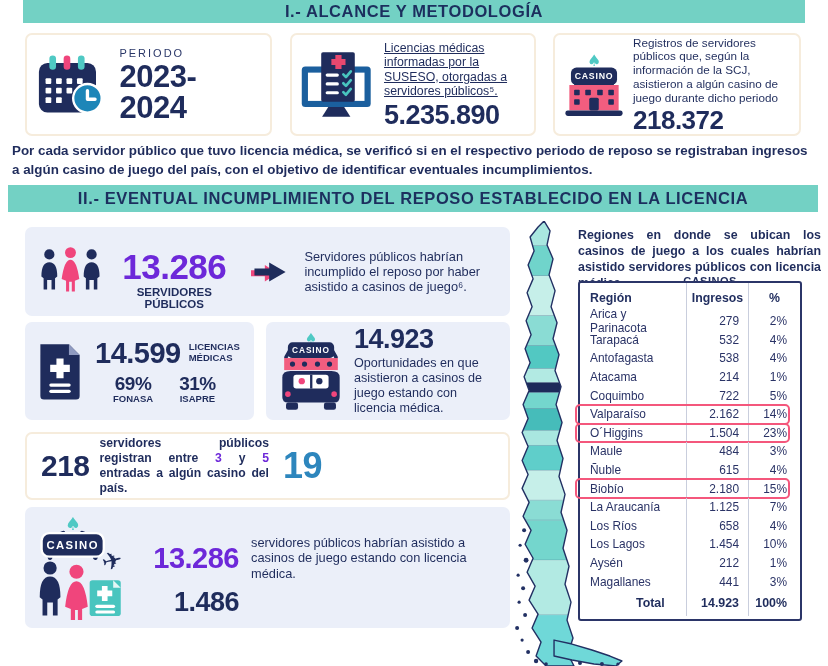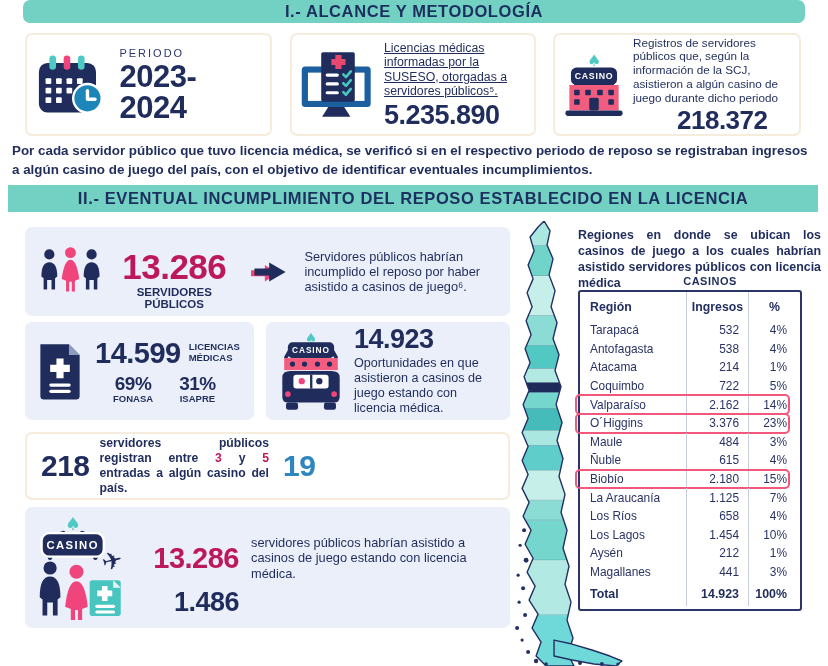--- a/index.html
+++ b/index.html
@@ -4,44 +4,44 @@
 <style>
   html,body{margin:0;padding:0;background:#fff;}
   #page{position:relative;width:828px;height:666px;background:#ffffff;overflow:hidden;
         font-family:"Liberation Sans",sans-serif;color:#1f2c5c;}
   .abs{position:absolute;}
   .bar{background:#73d1c4;display:flex;align-items:center;justify-content:center;
        color:#1c2f5e;font-weight:bold;letter-spacing:.6px;}
   .card{box-sizing:border-box;border-radius:7px;display:flex;align-items:center;}
   .card.white{background:#fff;border:2px solid #f6ecdc;}
   .card.blue{background:#ebeff9;}
-  .navy{color:#1f2c5c;} .pink{color:#be185d;margin-top:16px;} .blue-t{color:#2d86bd;}
+  .navy{color:#1f2c5c;} .pink{color:#6d28d9;margin-top:16px;} .blue-t{color:#2d86bd;}
   .num{font-weight:bold;letter-spacing:-.5px;line-height:1;}
   .smalltext{font-weight:500;line-height:1.18;}
   
   #casino-table{box-sizing:border-box;background:#fff;border:2px solid #2b3568;border-radius:3px;z-index:2;}
   .thead{display:flex;align-items:center;height:29px;font-weight:bold;font-size:12.3px;color:#222f60;}
   .trow{display:flex;align-items:center;height:18.6px;font-size:11.9px;color:#2a3366;position:relative;}
-  .trow-total{display:flex;align-items:center;height:25px;font-size:12.4px;font-weight:bold;color:#1f2c5c;}
+  .trow-total{display:flex;align-items:center;height:25px;font-size:12.4px;font-weight:bold;color:#1f2c5c;padding-left:46px;}
   .tc{box-sizing:border-box;height:100%;display:flex;align-items:center;}
   .c1{flex:1;padding-left:10px;}
   .c2{width:62px;justify-content:flex-end;padding-right:9px;border-left:1px solid #c9cedd;}
   .c3{width:52px;justify-content:flex-end;padding-right:13px;border-left:1px solid #c9cedd;}
   .thead .c2{justify-content:center;padding-right:0;}
   .thead .c3{justify-content:center;padding-right:0;}
   .trow.hl::after{content:'';position:absolute;left:-5px;right:10px;top:-1px;bottom:-1px;
       border:2px solid #f4577c;border-radius:5px;pointer-events:none;}
   .justify{text-align:justify;}
 </style>
 </head>
 <body>
 
 <div id="page">
 
-  <div class="abs bar" style="left:23px;top:0;width:782px;height:23px;font-size:16.5px;border-radius:7px;">
+  <div class="abs bar" style="left:23px;top:0;width:782px;height:23px;font-size:16.5px;">
     <span>I.- ALCANCE Y METODOLOGÍA</span>
   </div>
 
   <div class="abs card white" style="left:25px;top:33px;width:247px;height:103px;padding:0 10px;gap:12px;">
     <svg width="72" height="64" viewBox="0 0 74 66">
       <rect x="2" y="10" width="60" height="52" rx="9" fill="#1f2c5c"></rect>
       <rect x="13" y="2" width="7" height="15" rx="3.5" fill="#4fc9c4"></rect>
       <rect x="28" y="2" width="7" height="15" rx="3.5" fill="#f0457c"></rect>
       <rect x="43" y="2" width="7" height="15" rx="3.5" fill="#4fc9c4"></rect>
       <g fill="#ffffff">
@@ -101,21 +101,21 @@
         <rect x="43" y="46" width="7" height="7" rx="1"></rect>
           <rect x="57" y="46" width="7" height="7" rx="1"></rect>
         <rect x="14" y="58" width="7" height="7" rx="1"></rect>
           <rect x="57" y="58" width="7" height="7" rx="1"></rect>
         <rect x="33" y="56" width="12" height="16" rx="2"></rect>
       </g>
       <rect x="3" y="72" width="72" height="7" rx="3" fill="#1f2c5c"></rect>
     </svg>
     <div>
       <div class="smalltext navy" style="font-size:11.7px;width:158px;">Registros de servidores públicos que, según la información de la SCJ, asistieron a algún casino de juego durante dicho periodo</div>
-      <div class="num navy" style="font-size:26px;margin-top:3px;margin-left:44px;">218.372</div>
+      <div class="num navy" style="font-size:26px;margin-top:3px;">218.372</div>
     </div>
   </div>
 
   <div class="abs navy" style="left:12px;top:141px;width:806px;font-size:13.4px;line-height:1.42;font-weight:600;">Por cada servidor público que tuvo licencia médica, se verificó si en el respectivo periodo de reposo se registraban ingresos a algún casino de juego del país, con el objetivo de identificar eventuales incumplimientos.</div>
 
   <div class="abs bar" style="left:8px;top:185px;width:810px;height:27px;font-size:16.5px;">
     <span>II.- EVENTUAL INCUMPLIMIENTO DEL REPOSO ESTABLECIDO EN LA LICENCIA</span>
   </div>
 
   <div class="abs card blue" style="left:25px;top:227px;width:485px;height:89px;padding:0 12px;gap:8px;">
@@ -199,21 +199,21 @@
       <div class="smalltext navy" style="font-size:12.6px;width:148px;margin-top:3px;">Oportunidades en que asistieron a casinos de juego estando con licencia médica.</div>
     </div>
   </div>
 
   <div class="abs card white" style="left:25px;top:432px;width:485px;height:68px;padding:0 14px;gap:14px;">
     <div style="display:flex;align-items:center;gap:10px;width:228px;">
       <div class="num navy" style="font-size:30px;">218</div>
       <div class="navy justify" style="font-size:12.2px;font-weight:bold;line-height:1.22;width:172px;"><span>servidores públicos registran entre </span><span class="pink">3</span><span> y </span><span class="pink">5</span><span> entradas a algún casino del país.</span></div>
     </div>
     <div style="display:flex;align-items:center;gap:10px;flex:1;">
-      <div class="num blue-t" style="font-size:30px;">19</div>
+      <div class="num blue-t" style="font-size:36px;">19</div>
     </div>
   </div>
 
   <div class="abs card blue" style="left:25px;top:507px;width:485px;height:121px;padding:0 10px;gap:4px;">
     <svg width="98" height="104" viewBox="0 0 104 110">
       <text x="40" y="15" font-size="19" fill="#4fc9c4" text-anchor="middle" font-family="DejaVu Sans">♠</text>
       <path d="M16,44 C14,28 24,20 30,18 M64,44 C66,28 56,20 50,18" stroke="#1f2c5c" stroke-width="5" fill="none" stroke-linecap="round"></path>
       <rect x="7" y="18" width="66" height="25" rx="8" fill="#1f2c5c" stroke="#ffffff" stroke-width="2.5"></rect>
       <text x="40" y="35" font-size="12" font-weight="bold" fill="#ffffff" text-anchor="middle" letter-spacing="1.5" font-family="Liberation Sans">CASINO</text>
       <text x="84" y="56" font-size="26" fill="#1f2c5c" text-anchor="middle" font-family="DejaVu Sans" transform="rotate(-14 84 56)">✈</text>
@@ -299,28 +299,33 @@
       <circle cx="70" cy="443" r="2"></circle>
         <circle cx="92" cy="444" r="2"></circle>
         <circle cx="108" cy="444" r="1.6"></circle>
     </g>
   </svg>
 
   <div class="abs navy justify" style="left:578px;top:227px;width:243px;font-size:12.4px;font-weight:bold;line-height:1.3;">Regiones en donde se ubican los casinos de juego a los cuales habrían asistido servidores públicos con licencia médica</div>
 
   <div class="abs navy" style="left:596px;top:275px;width:228px;text-align:center;font-size:11px;font-weight:bold;letter-spacing:.5px;">CASINOS</div>
 
-  <div id="casino-table" class="abs" style="left:578px;top:290px;width:224px;padding-bottom:3px;">
+  <div id="casino-table" class="abs" style="left:578px;top:281px;width:224px;padding-bottom:3px;">
     <div class="thead">
       <div class="tc c1">Región</div>
       <div class="tc c2">Ingresos</div>
       <div class="tc c3">%</div>
     </div>
     <div>
         <div class="trow">
+          <div class="tc c1">Arica y Parinacota</div>
+          <div class="tc c2">279</div>
+          <div class="tc c3">2%</div>
+        </div>
+        <div class="trow">
           <div class="tc c1">Tarapacá</div>
           <div class="tc c2">532</div>
           <div class="tc c3">4%</div>
         </div>
         <div class="trow">
           <div class="tc c1">Antofagasta</div>
           <div class="tc c2">538</div>
           <div class="tc c3">4%</div>
         </div>
         <div class="trow">
@@ -333,21 +338,21 @@
           <div class="tc c2">722</div>
           <div class="tc c3">5%</div>
         </div>
         <div class="trow hl">
           <div class="tc c1">Valparaíso</div>
           <div class="tc c2">2.162</div>
           <div class="tc c3">14%</div>
         </div>
         <div class="trow hl">
           <div class="tc c1">O´Higgins</div>
-          <div class="tc c2">3.376</div>
+          <div class="tc c2">1.504</div>
           <div class="tc c3">23%</div>
         </div>
         <div class="trow">
           <div class="tc c1">Maule</div>
           <div class="tc c2">484</div>
           <div class="tc c3">3%</div>
         </div>
         <div class="trow">
           <div class="tc c1">Ñuble</div>
           <div class="tc c2">615</div>

